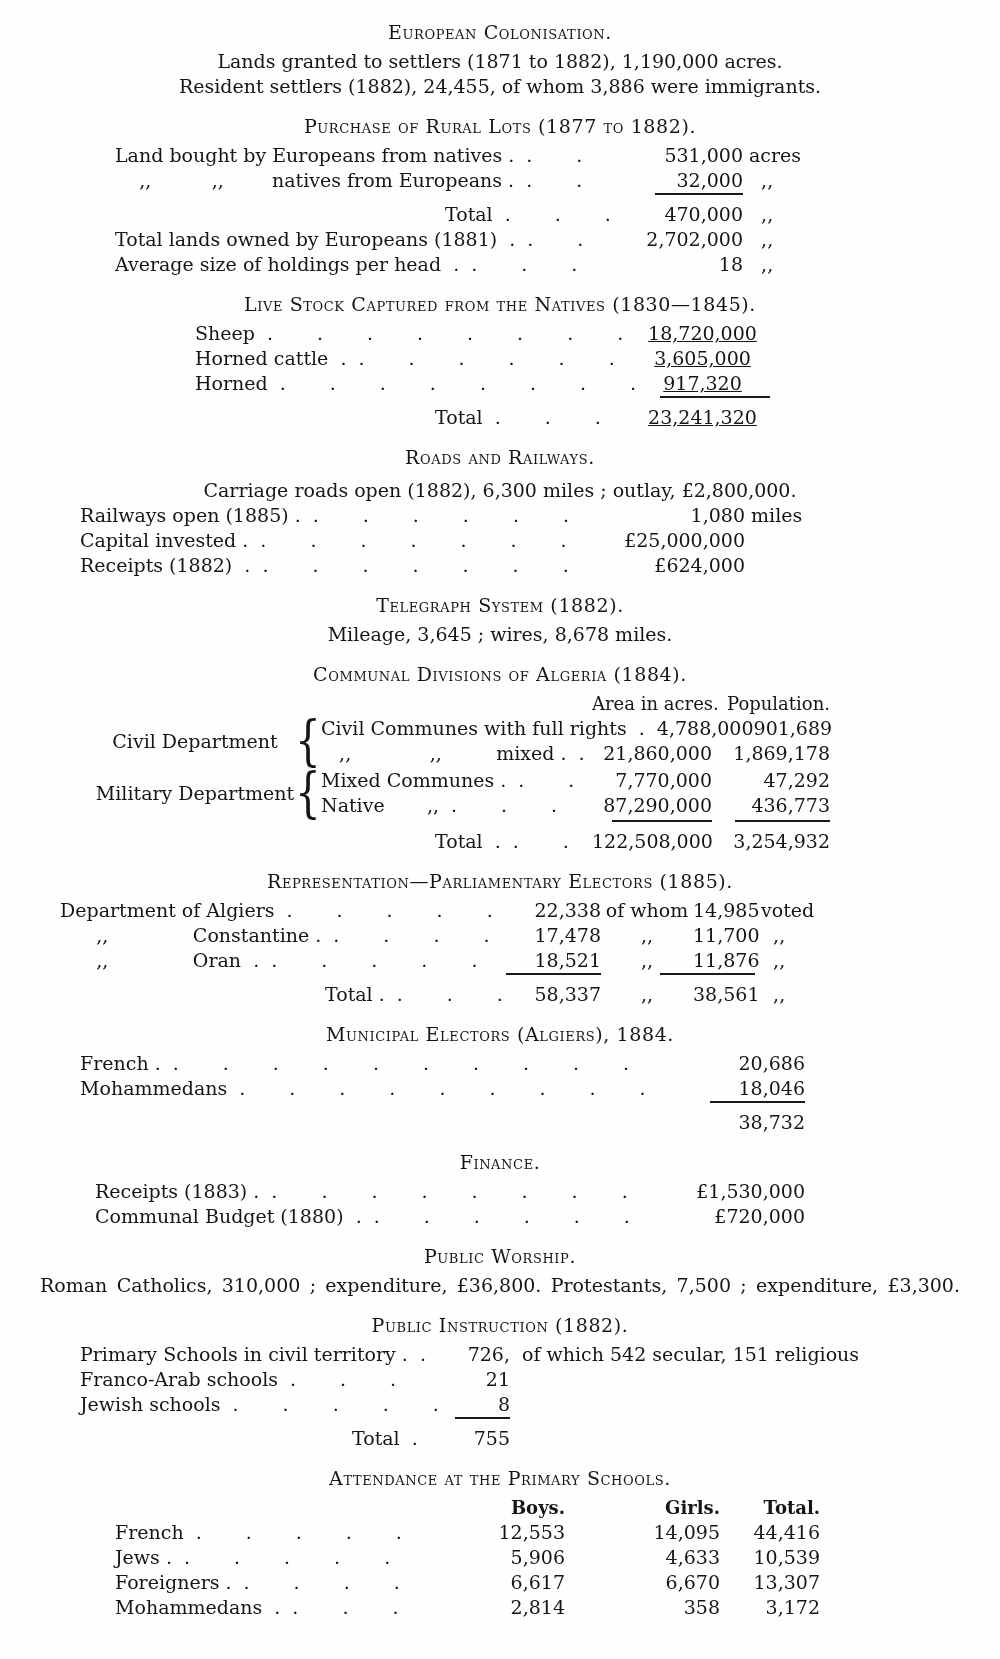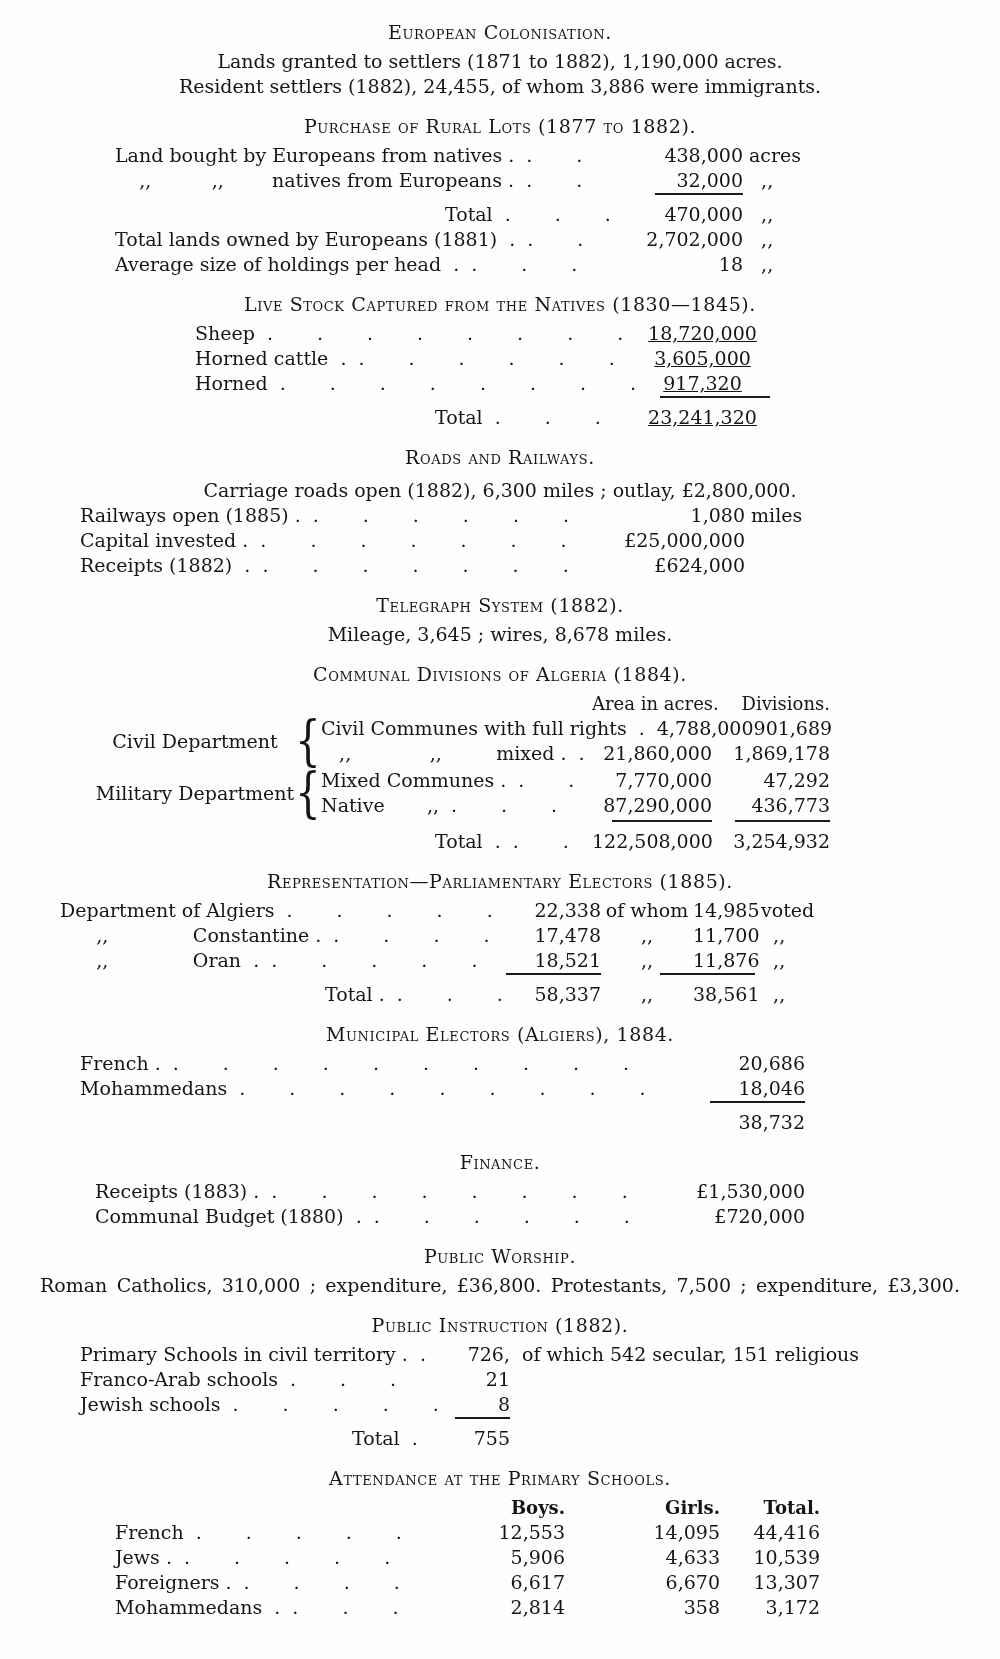--- a/index.html
+++ b/index.html
@@ -92,21 +92,21 @@
     <h1 class="shead">European Colonisation.</h1>
     <div class="center">Lands granted to settlers (1871 to 1882), 1,190,000 acres.</div>
     <div class="center">Resident settlers (1882), 24,455, of whom 3,886 were immigrants.</div>
   </header>
 
   <section>
     <h2 class="shead">Purchase of Rural Lots (1877 to 1882).</h2>
     <div class="prow">
       <span class="lbl">Land bought by Europeans from natives .</span>
       <span class="leader">........................</span>
-      <span class="pval">438,000</span>
+      <span class="pval">531,000</span>
       <span class="punit"> acres</span>
     </div>
     <div class="prow">
       <span class="lbl">    ,,          ,,        natives from Europeans .</span>
       <span class="leader">........................</span>
       <span class="pval">32,000</span>
       <span class="punit">   ,,</span>
     </div>
     <div class="prow rr">
       <span class="flexsp"></span>
@@ -188,21 +188,21 @@
     <h2 class="shead">Telegraph System (1882).</h2>
     <div class="center">Mileage, 3,645 ;  wires, 8,678 miles.</div>
   </section>
 
   <section>
     <h2 class="shead">Communal Divisions of Algeria (1884).</h2>
     <div class="communal">
       <div class="crow">
         <span class="flexsp"></span>
         <span class="c-area chdr">Area in acres.</span>
-        <span class="c-pop chdr">Divisions.</span>
+        <span class="c-pop chdr">Population.</span>
       </div>
       <div class="cgroup">
         <span class="grouplbl">Civil Department</span>
         <span class="brace">{</span>
         <span class="grows">
           <span class="crow">
             <span class="lbl">Civil Communes with full rights  .</span>
             <span class="leader">........................</span>
             <span class="c-area">4,788,000</span>
             <span class="c-pop">901,689</span>

